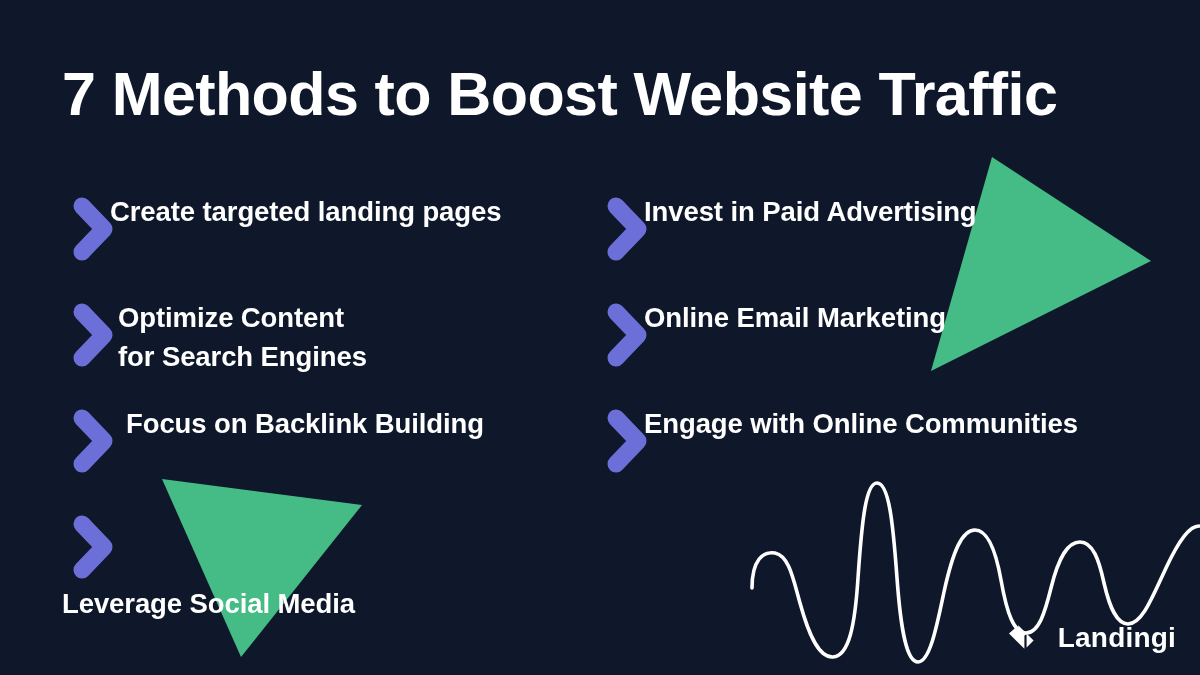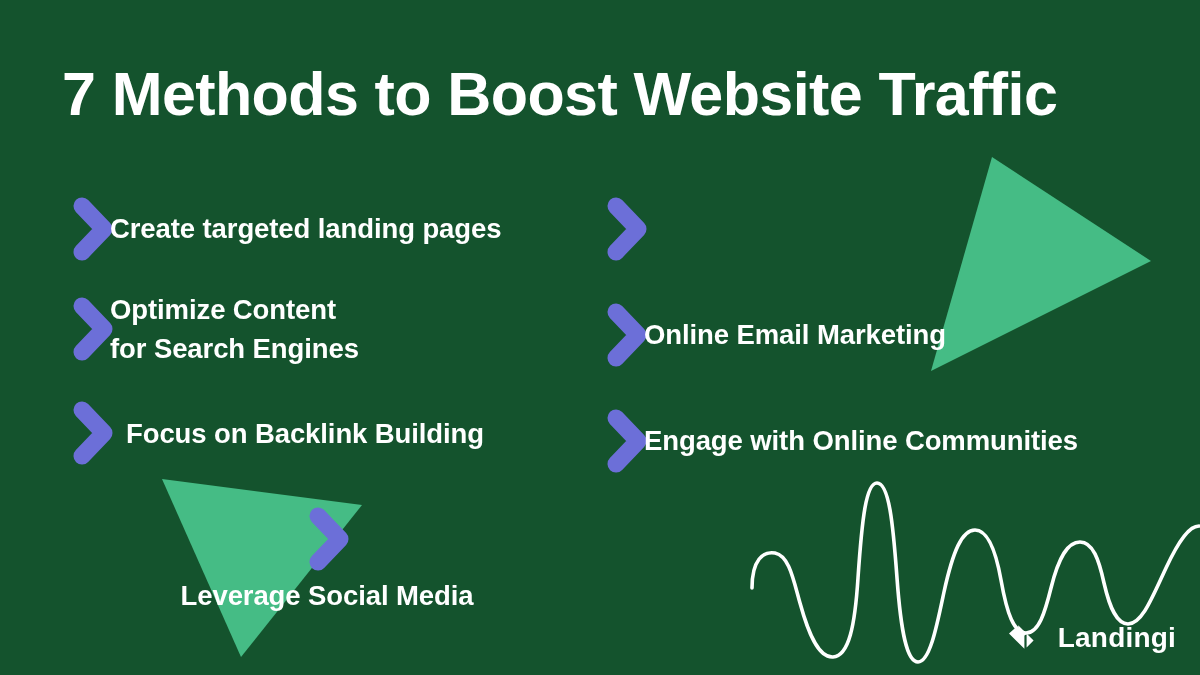--- a/index.html
+++ b/index.html
@@ -5,21 +5,21 @@
   html, body {
     margin: 0;
     padding: 0;
     background: #ffffff;
   }
   #slide {
     position: relative;
     width: 1200px;
     height: 675px;
     overflow: hidden;
-    background: #14532d;
+    background: #0f172a;
     font-family: "Liberation Sans", sans-serif;
     -webkit-font-smoothing: antialiased;
   }
 
   
   .decor-layer {
     position: absolute;
     inset: 0;
     width: 1200px;
     height: 675px;
@@ -46,26 +46,25 @@
   .column {
     position: absolute;
     z-index: 4;
   }
   #col-left  { left: 72px;  top: 192px; width: 520px; }
   #col-right { left: 606px; top: 192px; width: 560px; }
 
   .list-item {
     position: relative;
     display: flex;
-    align-items: center;
     min-height: 74px;
   }
   
   #col-left  .list-item:nth-child(1) { margin-top: 0px;  }
-  #col-left  .list-item:nth-child(2) { margin-top: 24px; }
+  #col-left  .list-item:nth-child(2) { margin-top: 32px; gap: 8px; }
   #col-left  .list-item:nth-child(3) { margin-top: 28px; gap: 16px; }
   #col-left  .list-item:nth-child(4) { margin-top: 32px; flex-direction: column; }
   #col-right .list-item:nth-child(1) { margin-top: 0px;  }
   #col-right .list-item:nth-child(2) { margin-top: 32px; }
   #col-right .list-item:nth-child(3) { margin-top: 32px; }
 
   .bullet-chevron {
     flex: 0 0 auto;
     width: 46px;
     height: 74px;
@@ -166,20 +165,21 @@
     </div>
 
   </div>
 
   <div class="column" id="col-right">
 
     <div class="list-item">
       <svg class="bullet-chevron" viewBox="0 0 46 74">
         <path d="M10 14 L32 37 L10 60" fill="none" stroke="#6c6fd8" stroke-width="17" stroke-linecap="round" stroke-linejoin="round"></path>
       </svg>
+      <span class="item-text">Invest in Paid Advertising</span>
     </div>
 
     <div class="list-item">
       <svg class="bullet-chevron" viewBox="0 0 46 74">
         <path d="M10 14 L32 37 L10 60" fill="none" stroke="#6c6fd8" stroke-width="17" stroke-linecap="round" stroke-linejoin="round"></path>
       </svg>
       <span class="item-text">Online Email Marketing</span>
     </div>
 
     <div class="list-item">

